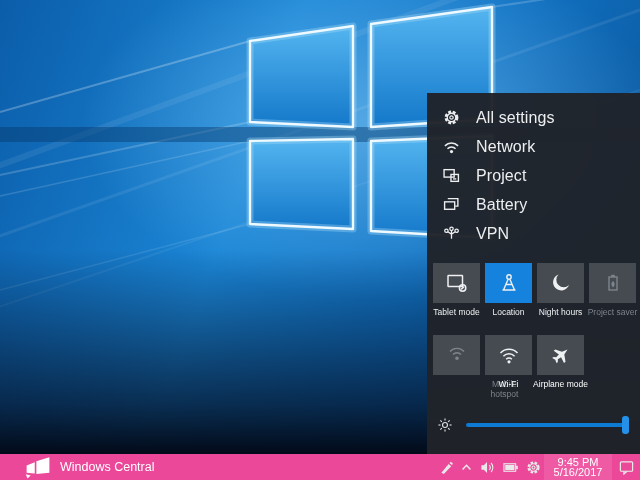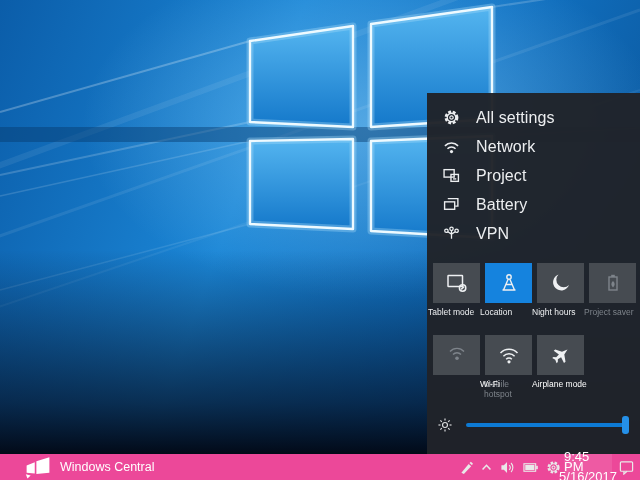--- a/index.html
+++ b/index.html
@@ -33,21 +33,21 @@
   .tile{
     width:47px;height:40px;border:none;margin:0;padding:0;
     background:#464b51;color:#eef0f2;
     display:flex;align-items:center;justify-content:center;cursor:default;
   }
   .tile svg{width:22px;height:22px;}
   .tile.active{background:#1583de;}
   .tile.dim{color:#7e848b;}
   .tile-label{
     position:absolute;top:44px;left:-5px;width:57px;
-    text-align:left;font-size:8.5px;color:#eef0f2;white-space:nowrap;
+    text-align:center;font-size:8.5px;color:#eef0f2;white-space:nowrap;
   }
   .tile-label.bold{font-weight:400;color:#ffffff;}
   .tile-label.dim{color:#7d838a;}
   .tile-label.wrap{white-space:normal;left:3px;width:41px;line-height:1.2;margin-left:48px;}
   
   .slider-row{
     position:absolute;left:10px;right:13px;top:320px;height:24px;
     display:flex;align-items:center;
   }
   .slider-icon{width:16px;height:16px;color:#dcdee0;}
@@ -69,24 +69,24 @@
   .brand svg{width:26px;height:24px;}
   .brand-name{margin-left:9px;font-size:12.5px;color:#fff;}
   .tray{margin-left:auto;display:flex;align-items:center;height:100%;}
   .tray-btn{
     height:100%;display:flex;align-items:center;justify-content:center;
     color:#e9e9e9;cursor:default;
   }
   .tray-btn svg{width:15px;height:15px;}
   .w20{width:20px;} .w22{width:22px;} .w24{width:24px;}
   .clock{
-    width:48px;height:100%;display:flex;flex-direction:column;
+    width:68px;height:100%;display:flex;flex-direction:column;
     align-items:center;justify-content:center;
     background:rgba(255,255,255,0.10);
-    font-size:13px;line-height:10px;color:#fff;
+    font-size:11px;line-height:10px;color:#fff;
   }
   .bubble-btn{width:28px;}
 </style>
 </head>
 <body>
 
 <div id="screen">
 
   <svg id="wallpaper" viewBox="0 0 640 454" preserveAspectRatio="none">
     <defs>

